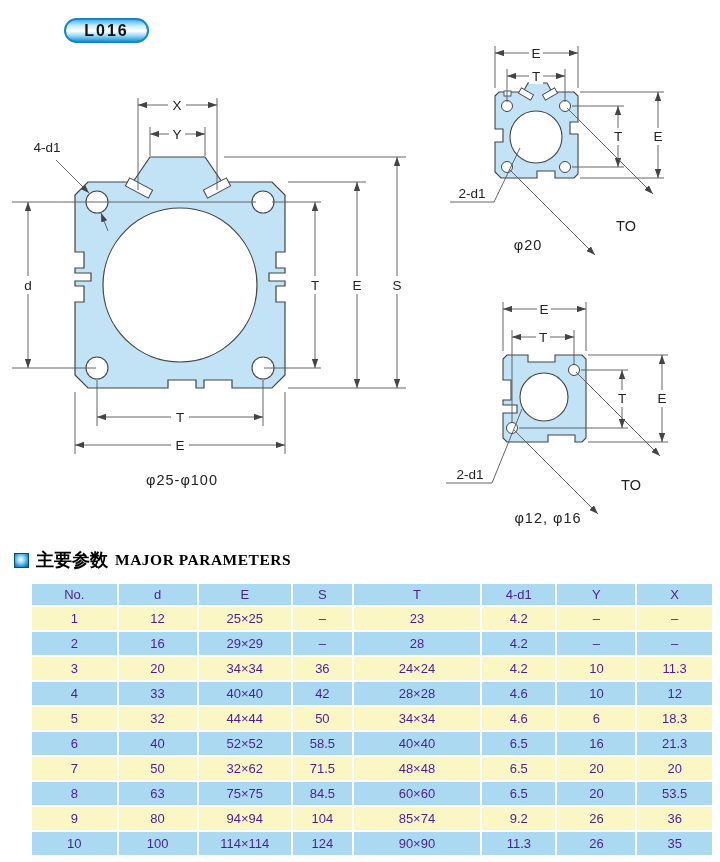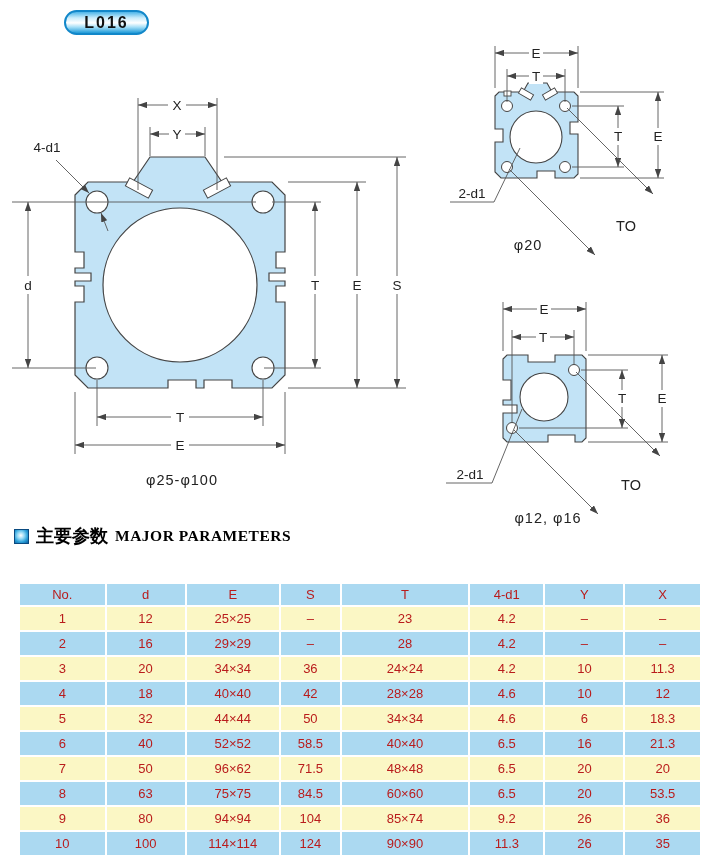--- a/index.html
+++ b/index.html
@@ -1,42 +1,42 @@
 <!DOCTYPE html>
 <html><head>
 <meta charset="utf-8">
 <style>
   html,body{margin:0;padding:0;background:#ffffff;}
   .page{position:relative;width:720px;height:862px;background:#fff;overflow:hidden;
         font-family:"Liberation Sans", sans-serif;color:#222;}
 
   
-  .capsule{position:absolute;left:64px;top:10px;width:85px;height:25px;
+  .capsule{position:absolute;left:64px;top:18px;width:85px;height:25px;
     border:2px solid #1287c9;border-radius:14px;box-sizing:border-box;
     background:linear-gradient(180deg,#4cb5e9 0%,#c9ecfb 28%,#ffffff 52%,#a5dff7 72%,#1f9ad8 100%);
     display:flex;align-items:center;justify-content:center;
     font-size:16px;font-weight:bold;letter-spacing:2px;color:#111;}
 
   
   .draw{position:absolute;}
   svg text{font-family:"Liberation Sans", sans-serif;font-size:13.5px;fill:#222;}
   svg text.cap{font-size:14.5px;letter-spacing:1px;}
 
   
-  .section-hd{position:absolute;left:14px;top:524px;display:flex;align-items:center;gap:7px;}
+  .section-hd{position:absolute;left:14px;top:548px;display:flex;align-items:center;gap:7px;}
   .glow-icon{width:15px;height:15px;border:1px solid #0a4a80;box-sizing:border-box;
     background:radial-gradient(circle at 45% 42%, #ffffff 0%, #8ed6f4 35%, #2a9fd8 65%, #0b5c9e 100%);}
   .hd-cn{font-size:18px;font-weight:bold;color:#000;}
   .hd-en{font-family:"Liberation Serif", serif;font-size:15.5px;font-weight:bold;
     color:#000;letter-spacing:0.5px;}
 
   
-  .param-table{position:absolute;left:18px;top:582px;width:684px;
+  .param-table{position:absolute;left:30px;top:582px;width:684px;
     border-collapse:separate;border-spacing:2px;table-layout:fixed;
-    font-size:13px;color:#b91c1c;}
+    font-size:13px;color:#4c1d95;}
   .param-table th{height:19px;font-weight:normal;background:#abd9f1;padding:1px 2px;text-align:center;}
   .param-table td{height:21px;padding:1px 2px;text-align:center;}
   .param-table tr.r-odd td{background:#fbf7c5;}
   .param-table tr.r-even td{background:#abd9f1;}
 </style>
 </head>
 <body>
 
 <div class="page">
 
@@ -297,21 +297,21 @@
           <td>20</td>
           <td>34×34</td>
           <td>36</td>
           <td>24×24</td>
           <td>4.2</td>
           <td>10</td>
           <td>11.3</td>
       </tr>
       <tr class="r-even">
         <td>4</td>
-          <td>18</td>
+          <td>33</td>
           <td>40×40</td>
           <td>42</td>
           <td>28×28</td>
           <td>4.6</td>
           <td>10</td>
           <td>12</td>
       </tr>
       <tr class="r-odd">
         <td>5</td>
           <td>32</td>
@@ -328,21 +328,21 @@
           <td>52×52</td>
           <td>58.5</td>
           <td>40×40</td>
           <td>6.5</td>
           <td>16</td>
           <td>21.3</td>
       </tr>
       <tr class="r-odd">
         <td>7</td>
           <td>50</td>
-          <td>96×62</td>
+          <td>32×62</td>
           <td>71.5</td>
           <td>48×48</td>
           <td>6.5</td>
           <td>20</td>
           <td>20</td>
       </tr>
       <tr class="r-even">
         <td>8</td>
           <td>63</td>
           <td>75×75</td>

